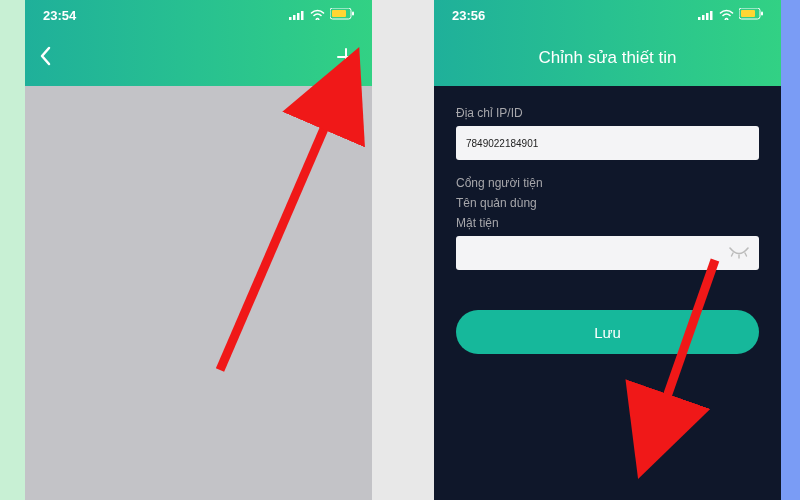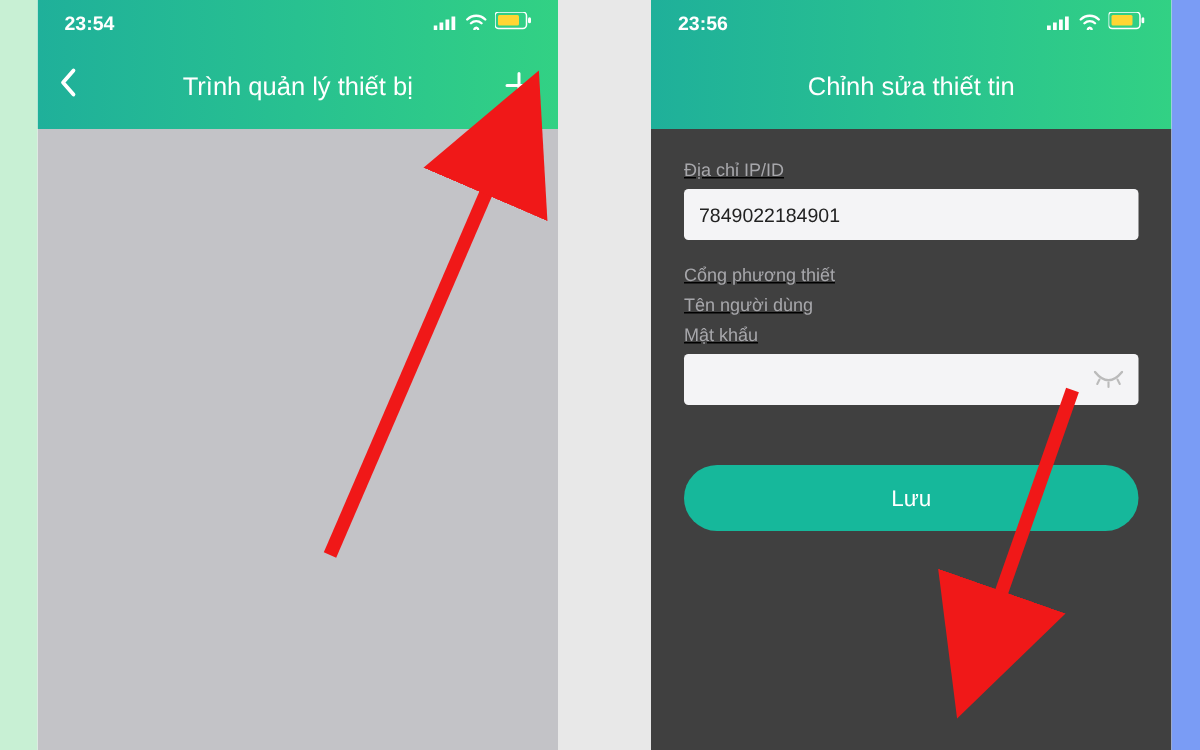--- a/index.html
+++ b/index.html
@@ -45,34 +45,33 @@
   .back-btn { position: absolute; left: 14px; top: 50%; transform: translateY(-50%); font-size: 24px; font-weight: 300; }
   .plus-btn { position: absolute; right: 16px; top: 50%; transform: translateY(-50%); font-size: 28px; font-weight: 300; }
 
   .body-left {
     height: calc(500px - 86px);
     background: #c3c3c7;
   }
 
   .body-right {
     height: calc(500px - 86px);
-    background: #404040;
+    background: #0f172a;
     padding: 20px 22px 0 22px;
     overflow: hidden;
-    text-decoration: underline;
   }
   .field-label {
     font-size: 12px; color: #a7a7ab; margin-bottom: 6px;
   }
   .field-input {
     width: 100%; height: 34px;
     background: #f4f4f6;
     border: none; border-radius: 3px;
     padding: 0 10px;
-    font-size: 13px; color: #222;
+    font-size: 10px; color: #222;
     margin-bottom: 16px;
     outline: none;
   }
   .field-wrap { position: relative; }
   .eye-icon {
     position: absolute; right: 10px; top: 7px;
     width: 20px; height: 20px;
     display: flex; align-items: center; justify-content: center;
     color: #bbb;
   }
@@ -122,21 +121,20 @@
             </svg>
         </span>
       </span>
     </div>
     <div class="titlebar">
       <span class="back-btn">
         <svg width="12" height="20" viewBox="0 0 12 20">
             <path d="M10 2 L3 10 L10 18" stroke="#fff" stroke-width="2.5" fill="none" stroke-linecap="round" stroke-linejoin="round"></path>
           </svg>
       </span>
-      <span class="title">Trình quản lý thiết bị</span>
       <span class="plus-btn">
         <svg width="20" height="20" viewBox="0 0 20 20">
             <path d="M10 2 V18 M2 10 H18" stroke="#fff" stroke-width="2" stroke-linecap="round"></path>
           </svg>
       </span>
     </div>
   </div>
   <div class="body-left"></div>
 </div>
 
@@ -168,25 +166,25 @@
       </span>
     </div>
     <div class="titlebar">
       <span class="title">Chỉnh sửa thiết tin</span>
     </div>
   </div>
   <div class="body-right">
     <div class="field-label">Địa chỉ IP/ID</div>
     <input class="field-input" value="7849022184901" style="">
 
-    <div class="field-label">Cổng phương thiết</div>
-
-    <div class="field-label">Tên người dùng</div>
-
-    <div class="field-label">Mật khẩu</div>
+    <div class="field-label">Cổng người tiện</div>
+
+    <div class="field-label">Tên quản dùng</div>
+
+    <div class="field-label">Mật tiện</div>
     <div class="field-wrap">
       <input class="field-input" type="password" value="" style="">
       <span class="eye-icon">
         <svg width="20" height="12" viewBox="0 0 20 12">
             <path d="M1 1 Q10 12 19 1" stroke="#bbb" stroke-width="1.6" fill="none" stroke-linecap="round"></path>
             <line x1="4" y1="6" x2="2.5" y2="9" stroke="#bbb" stroke-width="1.4" stroke-linecap="round"></line>
             <line x1="10" y1="8" x2="10" y2="11" stroke="#bbb" stroke-width="1.4" stroke-linecap="round"></line>
             <line x1="16" y1="6" x2="17.5" y2="9" stroke="#bbb" stroke-width="1.4" stroke-linecap="round"></line>
           </svg>
       </span>

